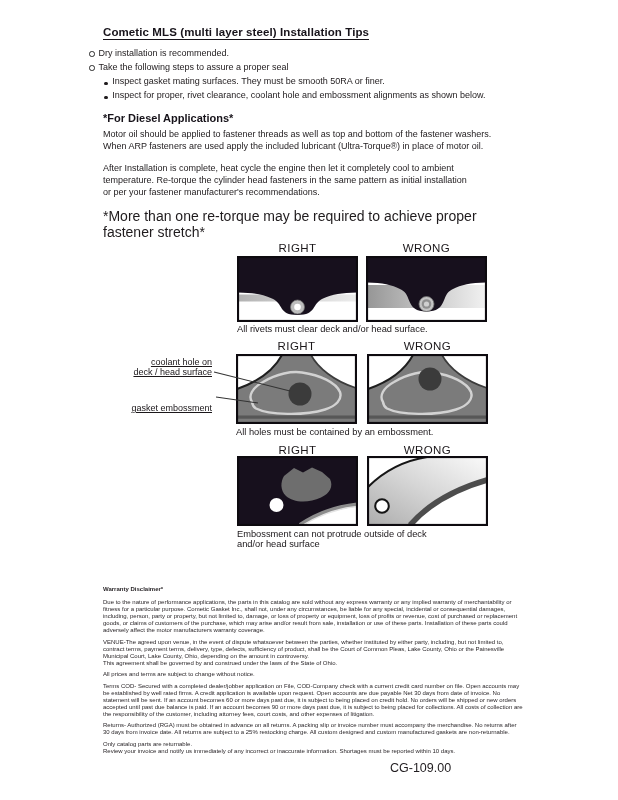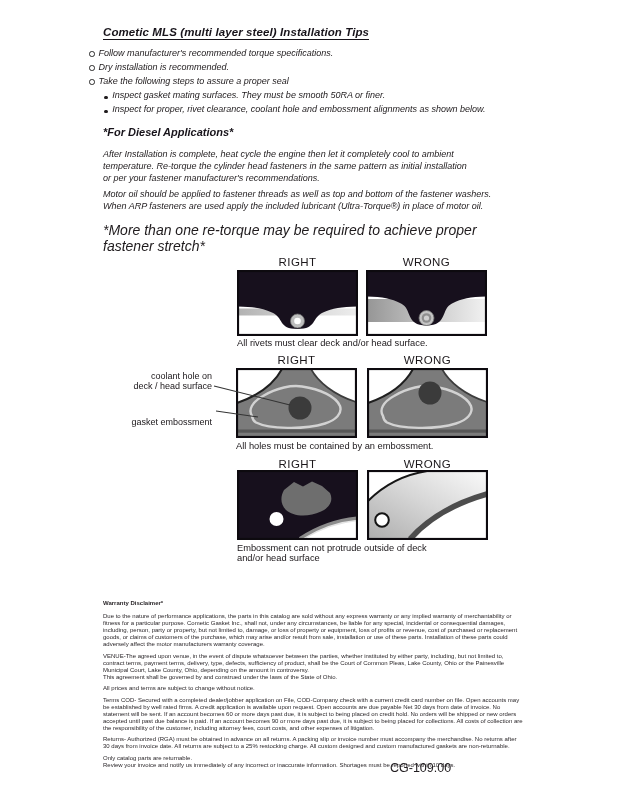--- a/index.html
+++ b/index.html
@@ -1,38 +1,38 @@
 <!DOCTYPE html>
 <html><head>
 <meta charset="utf-8">
 <style>
   html,body{margin:0;padding:0;background:#e9e9e9;}
   .page{position:relative;width:618px;height:800px;background:#ffffff;overflow:hidden;
         font-family:"Liberation Sans","DejaVu Sans",sans-serif;color:#1f1b1d;margin:0 auto;}
-  .content{padding:22px 90px 0 103px;font-style:italic;}
+  .content{padding:22px 90px 0 103px;}
   .title{display:inline-block;font-size:11.5px;font-weight:bold;letter-spacing:.1px;
          border-bottom:1.5px solid #17131a;padding-bottom:1px;color:#17131a;}
   .bullets{margin:6px 0 0 -14px;}
   .bullet-row{display:flex;line-height:14px;font-size:9px;}
   .marker-open{width:3.5px;height:3.5px;border:1px solid #2a2a2a;border-radius:50%;
                margin:5px 4px 0 0;flex:none;}
   .marker-filled{width:3.8px;height:3.8px;background:#1f1b1d;border-radius:50%;
                  margin:5px 4.5px 0 0;flex:none;}
   .sub{margin-left:15px;align-items:center;}
   .section-heading{font-size:11px;font-weight:bold;margin-top:10px;color:#17131a;}
   .para{font-size:9px;line-height:12px;margin-top:4px;white-space:pre-line;}
   .para2{margin-top:10px;}
   .note{font-size:14px;margin-top:10px;}
   .diagrams{position:relative;width:510px;height:310px;}
   .rw-label{position:absolute;width:121px;text-align:center;font-size:11.5px;
             letter-spacing:.4px;color:#1b171a;}
   .panel{position:absolute;display:block;}
   .caption{position:absolute;font-size:9.3px;color:#1b171a;line-height:10px;}
   .side-label{position:absolute;font-size:9px;line-height:10px;text-align:right;
-              color:#1b171a;width:116px;left:96px;}
+              color:#1b171a;width:116px;left:96px;text-decoration:underline;}
   .pointer-overlay{position:absolute;left:0;top:0;width:618px;height:310px;pointer-events:none;}
   .disclaimer{padding:36px 94px 0 103px;font-size:6px;line-height:7px;color:#2b272a;}
   .disc-h{font-weight:bold;margin:0 0 6px;}
   .disc-p{margin:0 0 4.5px;}
   .disc-p.tight{margin-bottom:0;}
   .footer-code{position:absolute;left:390px;top:761px;font-size:12.5px;color:#211d20;}
 </style>
 </head>
 <body>
 
@@ -57,46 +57,42 @@
       </linearGradient>
     </defs>
   </svg>
 
   <div class="content">
     <div class="title">Cometic MLS (multi layer steel) Installation Tips</div>
 
     <div class="bullets">
       <div class="bullet-row">
         <span class="marker-open"></span>
-        <span>Follow manufacturer's recommended torque specifications.</span>
-      </div>
-      <div class="bullet-row">
-        <span class="marker-open"></span>
         <span>Dry installation is recommended.</span>
       </div>
       <div class="bullet-row">
         <span class="marker-open"></span>
         <span>Take the following steps to assure a proper seal</span>
       </div>
       <div class="bullet-row sub">
         <span class="marker-filled"></span>
         <span>Inspect gasket mating surfaces.  They must be smooth 50RA or finer.</span>
       </div>
       <div class="bullet-row sub">
         <span class="marker-filled"></span>
         <span>Inspect for proper, rivet clearance, coolant hole and embossment alignments as shown below.</span>
       </div>
     </div>
 
     <div class="section-heading">*For Diesel Applications*</div>
+    <div class="para">Motor oil should be applied to fastener threads as well as top and bottom of the fastener washers.
+When ARP fasteners are used apply the included lubricant (Ultra-Torque®) in place of motor oil.</div>
     <div class="para para2">After Installation is complete, heat cycle the engine then let it completely cool to ambient
 temperature. Re-torque the cylinder head fasteners in the same pattern as initial installation
 or per your fastener manufacturer's recommendations.</div>
-    <div class="para">Motor oil should be applied to fastener threads as well as top and bottom of the fastener washers.
-When ARP fasteners are used apply the included lubricant (Ultra-Torque®) in place of motor oil.</div>
     <div class="note">*More than one re-torque may be required to achieve proper fastener stretch*</div>
   </div>
 
   <div class="diagrams">
 
     <div class="rw-label" style="left:237px;top:2px;">RIGHT</div>
     <div class="rw-label" style="left:366px;top:2px;">WRONG</div>
 
     <svg class="panel" style="left:237px;top:16px;" width="121" height="66" viewBox="0 0 121 66">
       <rect width="121" height="66" fill="#ffffff"></rect>

